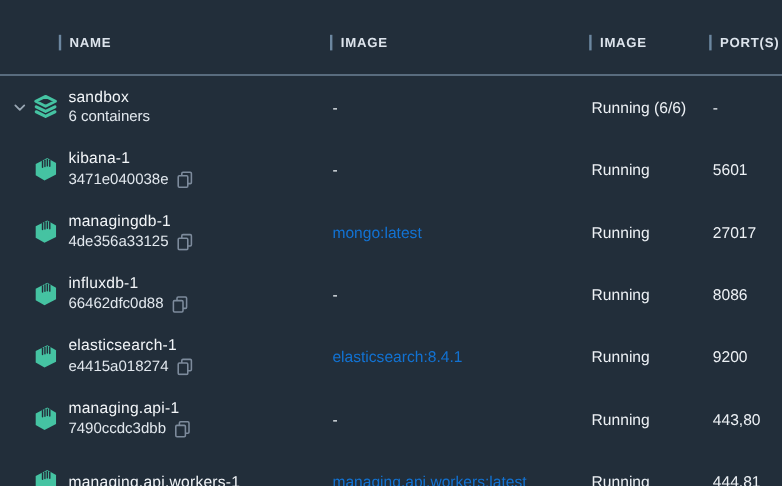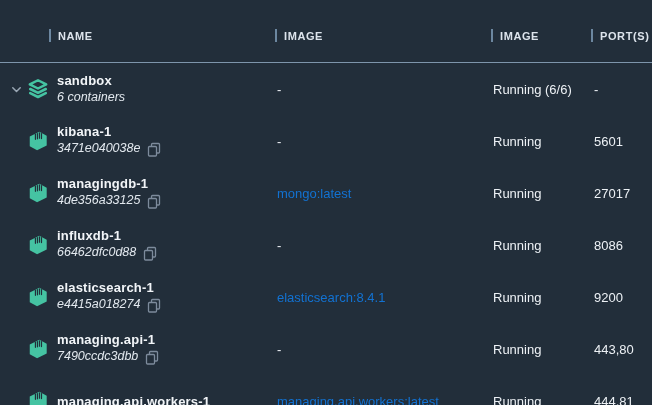--- a/index.html
+++ b/index.html
@@ -51,31 +51,30 @@
   .cell-name {
     display: flex;
     align-items: center;
     padding-left: 10px;
   }
   .chev-slot { width: 17px; display: flex; align-items: center; }
   .icon-slot { width: 22px; height: 22px; flex: 0 0 22px; }
   .name-block { margin-left: 8px; line-height: 1; }
   .name-line {
     font-size: 13px;
-    font-weight: bold;
+    font-weight: normal;
     color: #f2f5f8;
     letter-spacing: 0.2px;
   }
   .sub-line {
     margin-top: 4px;
     font-size: 12.5px;
     color: #e2e8ee;
     display: flex;
-    align-items: flex-start;
-    font-style: italic;
+    align-items: center;
   }
   .sub-line .copy-btn {
     margin-left: 7px;
     display: inline-flex;
     cursor: pointer;
     line-height: 0;
   }
   .cell-image { padding-left: 9px; font-size: 13px; color: #edf1f5; }
   .cell-image .img-link { color: #1272d2; cursor: pointer; margin-top: 39px; }
   .cell-status { padding-left: 8px; font-size: 13px; color: #edf1f5; }

